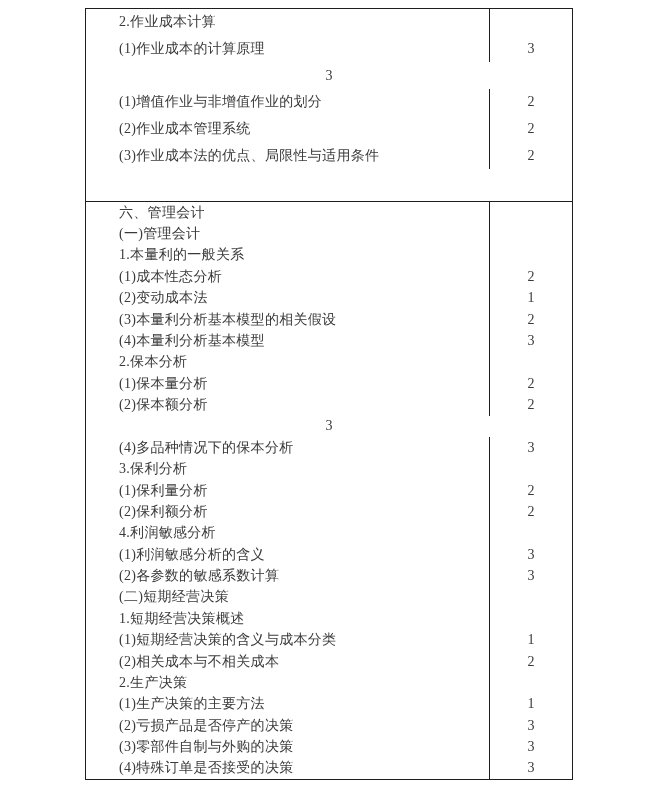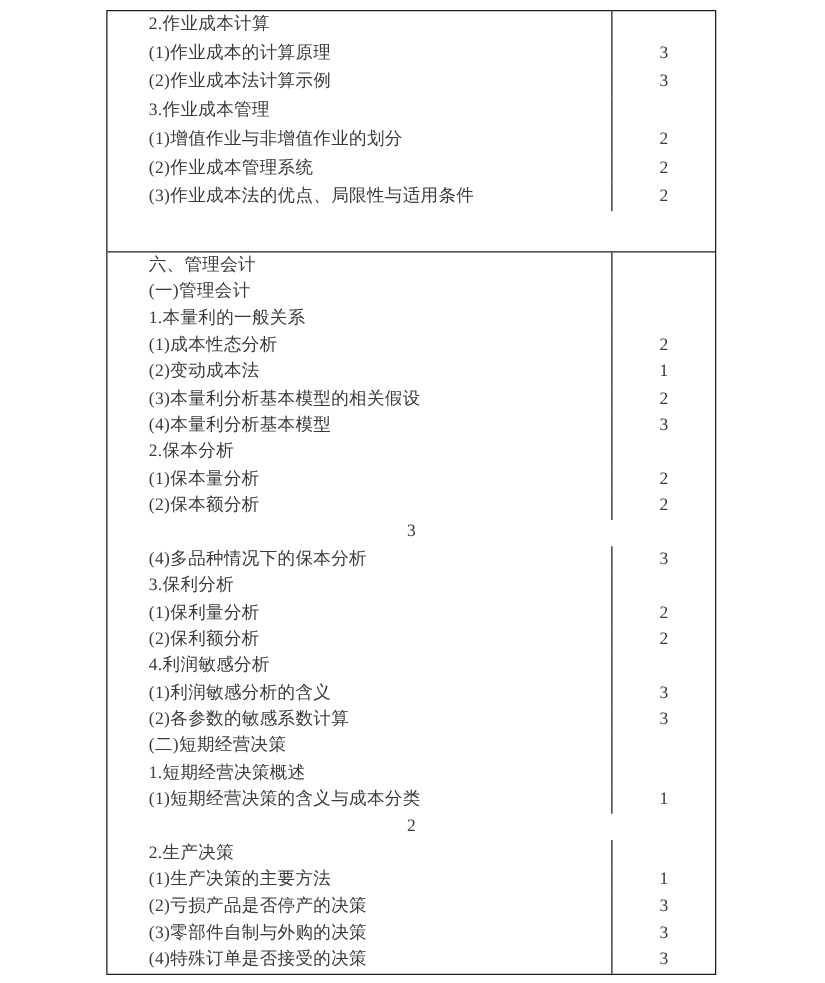--- a/index.html
+++ b/index.html
@@ -71,26 +71,21 @@
     <div class="table-section sec-0">
         <div class="row">
           <div class="cell topic">2.作业成本计算</div>
           <div class="cell level"></div>
         </div>
         <div class="row">
           <div class="cell topic">(1)作业成本的计算原理</div>
           <div class="cell level">3</div>
         </div>
         <div class="row">
-          <div class="cell topic">(2)作业成本法计算示例</div>
-          <div class="cell level">3</div>
-        </div>
-        <div class="row">
-          <div class="cell topic">3.作业成本管理</div>
-          <div class="cell level"></div>
+          <div class="cell level">3</div>
         </div>
         <div class="row">
           <div class="cell topic">(1)增值作业与非增值作业的划分</div>
           <div class="cell level">2</div>
         </div>
         <div class="row">
           <div class="cell topic">(2)作业成本管理系统</div>
           <div class="cell level">2</div>
         </div>
         <div class="row">
@@ -176,20 +171,21 @@
         </div>
         <div class="row">
           <div class="cell topic">1.短期经营决策概述</div>
           <div class="cell level"></div>
         </div>
         <div class="row">
           <div class="cell topic">(1)短期经营决策的含义与成本分类</div>
           <div class="cell level">1</div>
         </div>
         <div class="row">
+          <div class="cell topic">(2)相关成本与不相关成本</div>
           <div class="cell level">2</div>
         </div>
         <div class="row">
           <div class="cell topic">2.生产决策</div>
           <div class="cell level"></div>
         </div>
         <div class="row">
           <div class="cell topic">(1)生产决策的主要方法</div>
           <div class="cell level">1</div>
         </div>

